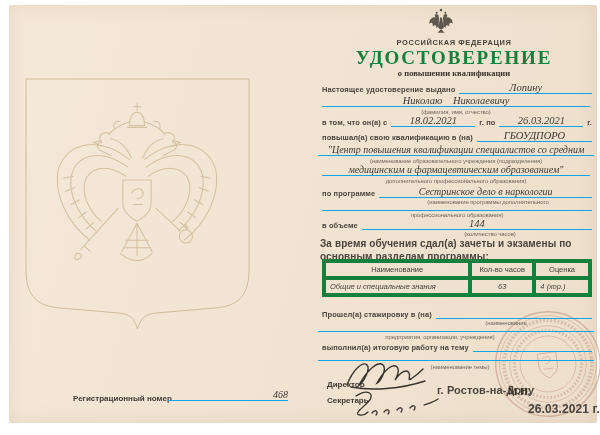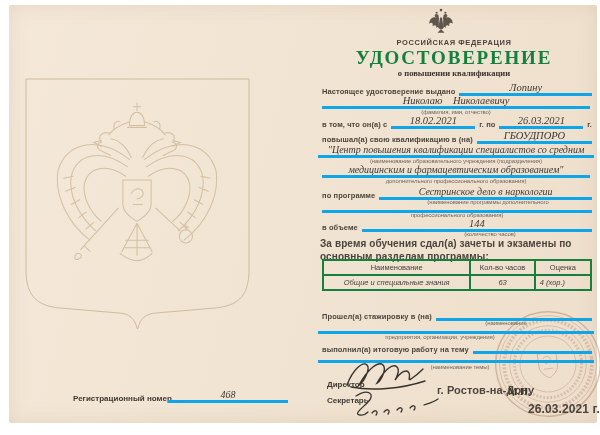--- a/index.html
+++ b/index.html
@@ -5,32 +5,32 @@
   html,body{margin:0;padding:0;width:600px;height:435px;overflow:hidden;background:#ffffff;
     font-family:"Liberation Sans",sans-serif;}
   .paper{position:absolute;left:9px;top:5px;width:588px;height:418px;
     background:linear-gradient(105deg,#f4e8d9 0%,#f1e4d2 45%,#eedfcc 100%);
     border-radius:2px;box-shadow:inset 0 0 18px rgba(190,165,130,.25);}
   .abs{position:absolute;}
   .ctr{text-align:center;}
   .lbl{font-size:7.5px;color:#4a443d;letter-spacing:.1px;font-weight:bold;}
   .cap{font-size:6px;color:#6f675d;text-align:center;letter-spacing:-.1px;white-space:nowrap;}
   .hand{font-family:"Liberation Serif",serif;font-style:italic;color:#3d3833;}
-  .u{border-bottom:3px solid #0ea5e9;}
+  .u{border-bottom:1px solid #0ea5e9;}
   .row{display:flex;align-items:flex-end;gap:4px;}
   .fill{flex:1;text-align:center;}
   .country{font-size:7.5px;color:#4b453e;letter-spacing:.6px;font-weight:bold;}
   .title{font-family:"Liberation Serif",serif;font-weight:bold;font-size:19px;
     letter-spacing:1.8px;color:#15803d;}
   .subtitle{font-family:"Liberation Serif",serif;font-weight:bold;font-size:8.5px;color:#3a352f;}
   .val{font-size:10.5px;}
   table.grades{border-collapse:collapse;width:270px;font-size:7.5px;color:#423d37;}
-  table.grades th,table.grades td{border:2px solid #15803d;padding:2px 4px;}
+  table.grades th,table.grades td{border:4px solid #15803d;padding:2px 4px;}
   table.grades th{font-weight:normal;text-align:center;}
-  td.c-name{width:55%;font-style:italic;text-align:center;}
+  td.c-name{width:55%;font-style:italic;text-align:left;}
   td.c-num{width:24%;font-style:italic;text-align:center;}
   td.c-grade{width:21%;font-style:italic;text-align:left;}
   th.h-name{text-align:left;}
   .boldlbl{font-size:8px;font-weight:bold;color:#3e3933;}
   .mp{font-family:"Liberation Serif",serif;font-weight:bold;font-size:10px;color:#3b342c;}
   .seal{opacity:.5;transform:rotate(-8deg);}
   .namegap{word-spacing:8px;}
 </style>
 </head>
 <body>
@@ -64,21 +64,21 @@
     <path d="M100 134 l-16 30 M100 134 v34 M100 134 l16 30 M82 166 c12 10 24 10 34 0"></path>
     <path d="M88 152 h24 M86 160 h28"></path>
     <path d="M80 118 L40 162 M44 158 l6 6 M36 166 c-4 4 -2 8 2 6 c4 -2 4 -6 -2 -6"></path>
     <path d="M120 118 L146 142"></path>
     <circle cx="152" cy="148" r="7"></circle>
     <path d="M152 141 v-6 M149 138 h6"></path>
   </g>
 </svg>
 
 <span class="abs boldlbl" style="left:73px;top:394px;">Регистрационный номер</span>
-<span class="abs u hand" style="left:168px;top:389px;width:120px;text-align:center;font-size:10px;">468</span>
+<span class="abs u hand" style="left:168px;top:389px;width:120px;text-align:right;font-size:10px;">468</span>
 
 <svg class="abs seal" style="left:492px;top:308px;" width="112" height="112" viewBox="0 0 120 120">
   <g fill="none" stroke="#b5886f">
     <circle cx="60" cy="60" r="56" stroke-width="1.6"></circle>
     <circle cx="60" cy="60" r="52" stroke-width=".8"></circle>
     <circle cx="60" cy="60" r="47" stroke-width="4" stroke-dasharray="2.2 1.7" opacity=".75"></circle>
     <circle cx="60" cy="60" r="41" stroke-width=".8"></circle>
     <circle cx="60" cy="60" r="36" stroke-width="3.4" stroke-dasharray="2 1.8" opacity=".75"></circle>
     <circle cx="60" cy="60" r="30" stroke-width=".8"></circle>
     <path d="M50 48 h20 v14 c0 8 -10 13 -10 13 c0 0 -10 -5 -10 -13 z" stroke-width="1"></path>

